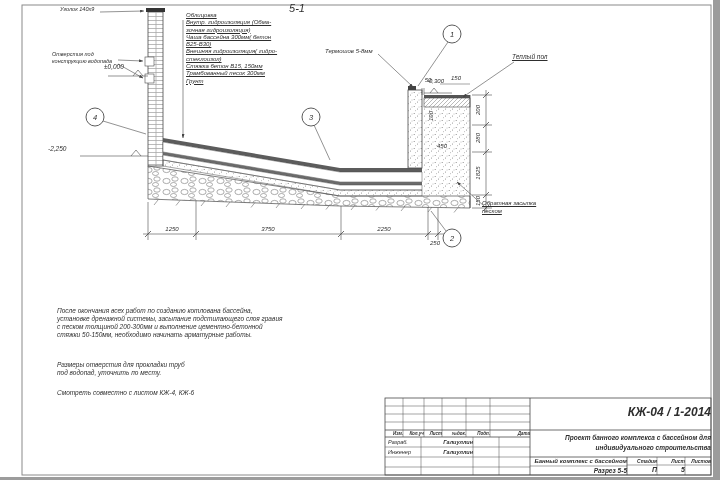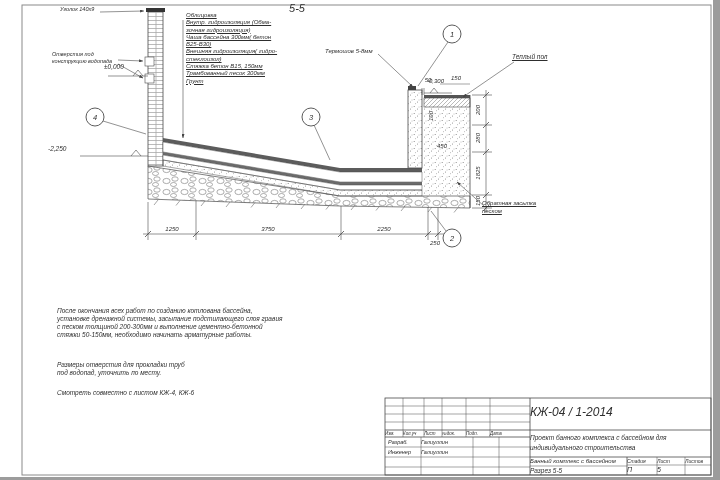--- a/index.html
+++ b/index.html
@@ -9,21 +9,21 @@
   svg{position:absolute;left:0;top:0;}
   .lbl{position:absolute;font:italic 6px "Liberation Sans",sans-serif;color:#2e2e2e;white-space:nowrap;}
   .u{text-decoration:underline;}
   .stack{position:absolute;left:186px;top:12px;}
   .stack div{font:italic 6px "Liberation Sans",sans-serif;color:#2e2e2e;line-height:7.3px;
              text-decoration:underline;white-space:nowrap;}
   .notes div{font:italic 6.5px "Liberation Sans",sans-serif;color:#2e2e2e;line-height:8px;white-space:nowrap;}
   .title-5{position:absolute;left:267px;top:2px;width:60px;text-align:center;
            font:italic 11px "Liberation Sans",sans-serif;color:#2e2e2e;}
   .tb{position:absolute;font:italic 6px "Liberation Sans",sans-serif;color:#2e2e2e;white-space:nowrap;}
-  .ctr{text-align:left;}
+  .ctr{text-align:right;font-weight:bold;}
   svg text{font:italic 6px "Liberation Sans",sans-serif;fill:#2e2e2e;}
   svg text.balloon{font:italic 7.5px "Liberation Sans",sans-serif;}
 </style>
 </head>
 <body>
 
 <div class="sheet">
 
 <svg width="713" height="477" viewBox="0 0 713 477">
   <defs>
@@ -182,21 +182,21 @@
     <line x1="530" y1="430" x2="711" y2="430"></line>
     <line x1="530" y1="457" x2="711" y2="457"></line>
     <line x1="627" y1="457" x2="627" y2="475"></line>
     <line x1="530" y1="466" x2="627" y2="466" stroke-width="0.5"></line>
     <line x1="657" y1="457" x2="657" y2="475" stroke-width="0.5"></line>
     <line x1="685" y1="457" x2="685" y2="475" stroke-width="0.5"></line>
     <line x1="627" y1="465" x2="711" y2="465" stroke-width="0.5"></line>
   </g>
 </svg>
 
-<div class="title-5">5-5</div>
+<div class="title-5">5-1</div>
 
 <div class="lbl" style="left:60px;top:6px;font-size:5.5px;">Уголок 140х9</div>
 <div class="lbl" style="left:52px;top:51px;font-size:5.5px;">Отверстия под</div>
 <div class="lbl" style="left:52px;top:58px;font-size:5.5px;">конструкцию водопада</div>
 
 <div class="stack">
   <div>Облицовка</div>
   <div>Внутр. гидроизоляция (Обма-</div>
   <div>зочная гидроизоляция)</div>
   <div>Чаша бассейна 300мм( бетон</div>

